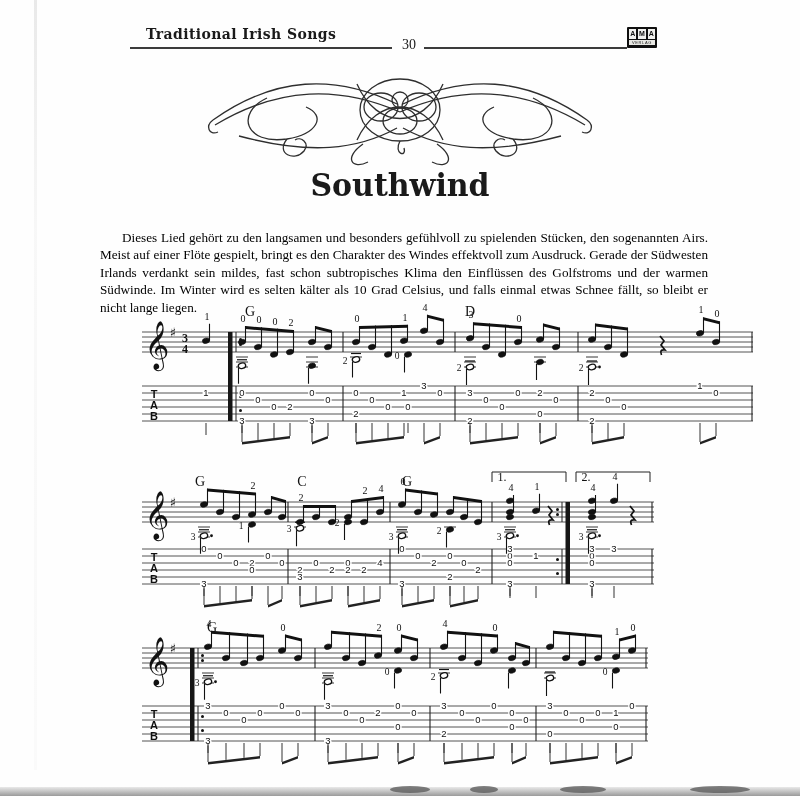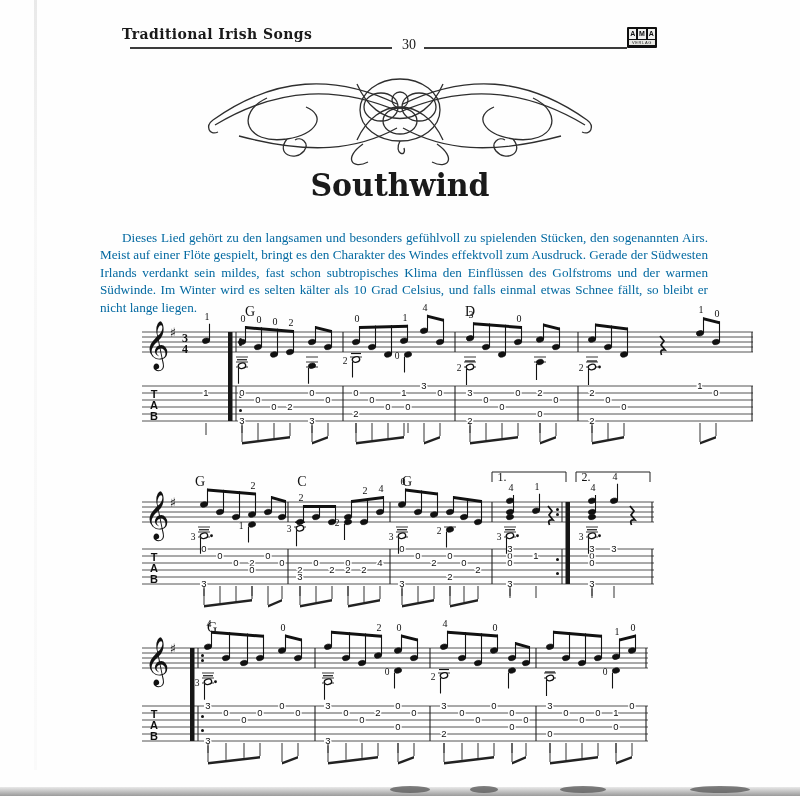--- a/index.html
+++ b/index.html
@@ -1,38 +1,38 @@
 <!DOCTYPE html>
 <html><head>
 <meta charset="utf-8">
 <style>
   html,body{margin:0;padding:0;background:#ffffff;}
   .page{position:relative;width:800px;height:800px;background:#fefefe;overflow:hidden;
         font-family:"Liberation Serif",serif;color:#1a1a1a;}
   
-  .series-title{position:absolute;left:122px;top:26px;font-family:"DejaVu Serif",serif;
+  .series-title{position:absolute;left:146px;top:26px;font-family:"DejaVu Serif",serif;
         font-weight:bold;font-size:14px;letter-spacing:.4px;transform:scaleY(1.04);}
   .rule{position:absolute;top:47px;height:2px;background:#3c3c3c;}
   .rule.r1{left:130px;width:262px;}
   .rule.r2{left:424px;width:203px;}
   .page-number{position:absolute;left:392px;top:37px;width:34px;text-align:center;font-size:14px;}
   
   .logo{position:absolute;left:627px;top:27px;width:30px;height:21px;background:#101010;
         padding:2px 2px 1px 2px;box-sizing:border-box;border-radius:1px;}
   .logo .keys{display:flex;gap:2px;justify-content:center;}
   .logo .key{background:#f1f1ee;width:8px;height:10px;font-family:"Liberation Sans",sans-serif;
         font-weight:bold;font-size:7px;line-height:10px;text-align:center;color:#111;}
   .logo .sub{margin-top:1px;background:#e8e8e4;color:#222;font-family:"Liberation Sans",sans-serif;
         font-size:4px;line-height:5px;text-align:center;letter-spacing:.6px;}
   
   .song-title{position:absolute;left:0;top:167px;width:100%;text-align:center;
         font-family:"DejaVu Serif",serif;font-weight:bold;font-size:30px;transform:scaleY(1.06);}
   
   .description{position:absolute;left:100px;top:229px;width:608px;font-size:13.2px;
-        line-height:17.4px;text-align:justify;text-indent:22px;color:#0369a1;}
+        line-height:17.4px;text-align:justify;text-indent:22px;color:#000000;}
   
   .ornament{position:absolute;left:205px;top:58px;}
   .score{position:absolute;left:0;top:0;}
   
   .edge-left{position:absolute;left:34px;top:0;width:3px;height:770px;
         background:linear-gradient(#d8d8d8,#f2f2f2 30%,#f7f7f7);opacity:.55;}
   .bottom-strip{position:absolute;left:0;top:787px;width:800px;height:9px;
         background:linear-gradient(#e9e9e9,#9a9a9a);}
   .smudge{position:absolute;top:786px;height:7px;background:#555;border-radius:50%;opacity:.75;}
 </style>

